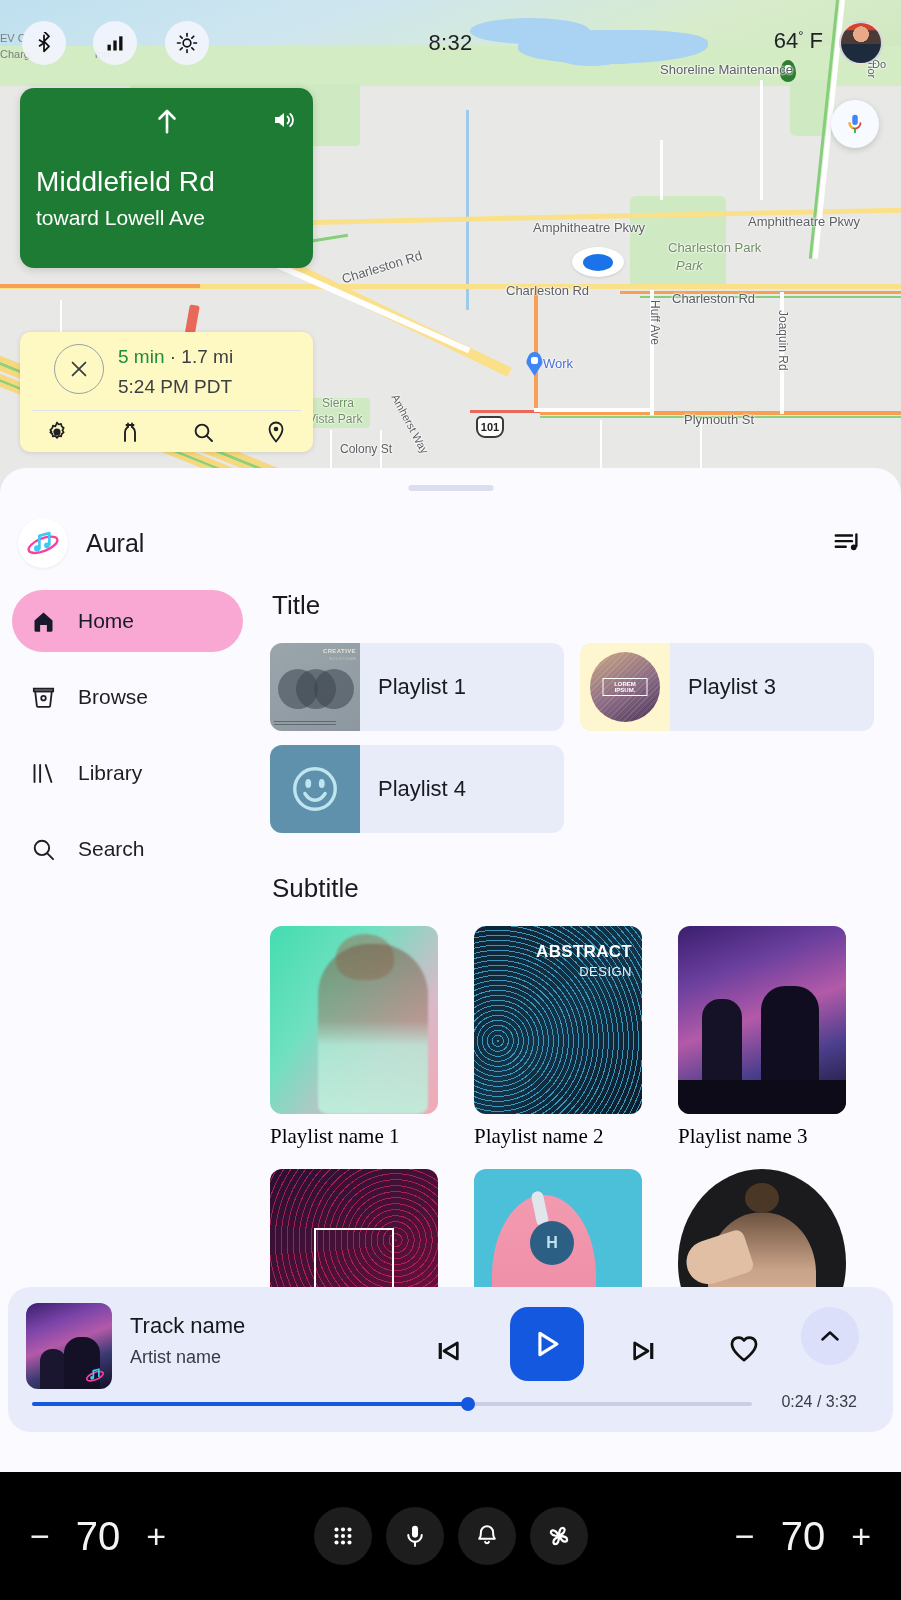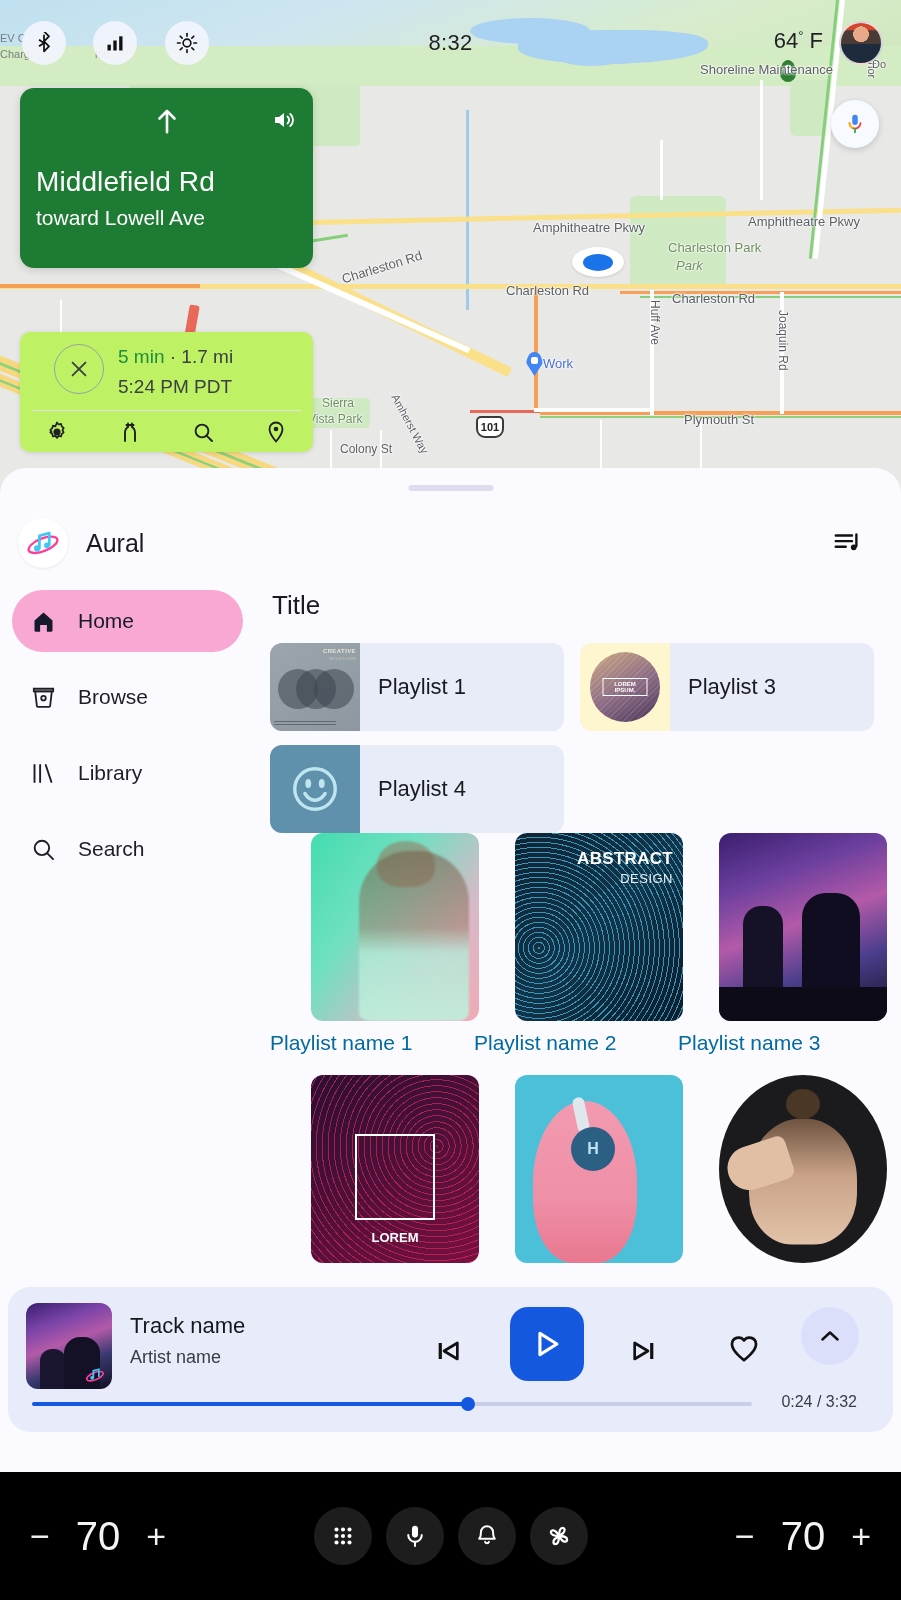--- a/index.html
+++ b/index.html
@@ -96,21 +96,21 @@
   .nav-street {
     position:absolute; left:16px; top:78px; color:#fff; font-size:28px; font-weight:400; letter-spacing:.1px;
   }
   .nav-toward {
     position:absolute; left:16px; top:118px; color:#fff; font-size:21px; font-weight:400;
   }
 
   
   #etacard {
     position:absolute; left:20px; top:332px; width:293px; height:120px;
-    background:#bef264; border-radius:10px; z-index:25; overflow:hidden;
+    background:#fef9c3; border-radius:10px; z-index:25; overflow:hidden;
     box-shadow:0 1px 5px rgba(0,0,0,.12);
   }
   .eta-close {
     position:absolute; left:34px; top:12px; width:50px; height:50px;
     border:1.5px solid #9aa0a6; border-radius:50%;
     display:flex; align-items:center; justify-content:center;
   }
   .eta-line1 { position:absolute; left:98px; top:14px; font-size:19px; color:#3c4043; white-space:nowrap; }
   .eta-line1 b { color:#1e8e3e; font-weight:400; }
   .eta-line2 { position:absolute; left:98px; top:44px; font-size:19px; color:#3c4043; }
@@ -197,22 +197,22 @@
   .art3 .ball::after { content:""; position:absolute; left:0; top:0; right:0; bottom:0; border-radius:50%;
     background:repeating-linear-gradient(135deg,rgba(255,255,255,.13) 0 1px,transparent 1px 4px); }
   .art3 .lbl { position:absolute; left:50%; top:50%; transform:translate(-50%,-50%);
     font-size:6px; line-height:6px; color:#fff; border:1px solid #fff; padding:2px 3px; font-weight:bold; text-align:center; }
 
   .art4 { background:#5f91ad; display:flex; align-items:center; justify-content:center; }
 
   
   .tile-grid { display:flex; gap:16px; }
   .tile { width:188px; }
-  .tile-img { width:168px; height:188px; border-radius:12px; overflow:hidden; position:relative;margin-left:41px; }
-  .tile-label { margin-top:10px; font-size:21px; color:#0369a1; }
+  .tile-img { width:168px; height:188px; border-radius:12px; overflow:hidden; position:relative; }
+  .tile-label { margin-top:10px; font-size:21px; color:#000000;font-family:Liberation Serif, serif; }
 
   .img-a { background:linear-gradient(125deg,#44dcb0 0%,#6fe0c0 35%,#d9b9c8 72%,#f2a9b4 100%); }
   .img-a .fig { position:absolute; right:10px; top:18px; width:110px; height:170px;
     background:linear-gradient(180deg, rgba(120,90,70,.55) 0%, rgba(150,120,95,.5) 45%, rgba(180,235,215,.75) 60%, rgba(190,240,220,.9) 100%);
     border-radius:46% 46% 10% 10%/30% 30% 5% 5%; filter:blur(1px); }
   .img-a .fig2 { position:absolute; right:44px; top:8px; width:58px; height:46px;
     background:rgba(150,115,90,.55); border-radius:50% 50% 40% 40%; filter:blur(1px); }
 
   .img-b { background:linear-gradient(135deg,#0f2434 0%,#123449 50%,#0c1d2b 100%); }
   .img-b .waves { position:absolute; left:-10px; top:-10px; right:-10px; bottom:-10px;
@@ -339,21 +339,21 @@
     <div class="road" style="left:660px;top:140px;width:3px;height:60px;"></div>
 
     <div class="us-shield" style="left:476px;top:416px;">101</div>
 
     <div class="park-pin" style="left:780px;top:60px;"></div>
     <div class="work-pin" style="left:526px;top:352px;"></div>
     <div class="car-dot" style="left:572px;top:247px;">
         <i></i>
       </div>
 
-    <div class="maplabel" style="left:700px;top:62px;">Shoreline Maintenance</div>
+    <div class="maplabel" style="left:660px;top:62px;">Shoreline Maintenance</div>
     <div class="maplabel" style="left:533px;top:220px;">Amphitheatre Pkwy</div>
     <div class="maplabel" style="left:748px;top:214px;">Amphitheatre Pkwy</div>
     <div class="maplabel green" style="left:668px;top:240px;">Charleston Park</div>
     <div class="maplabel green" style="left:676px;top:258px;font-style:italic;">Park</div>
     <div class="maplabel" style="left:506px;top:283px;">Charleston Rd</div>
     <div class="maplabel" style="left:672px;top:291px;">Charleston Rd</div>
     <div class="maplabel rotn20" style="left:340px;top:272px;">Charleston Rd</div>
     <div class="maplabel rot90" style="left:662px;top:300px;font-size:12px;">Huff Ave</div>
     <div class="maplabel rot90" style="left:790px;top:310px;font-size:12px;">Joaquin Rd</div>
     <div class="maplabel" style="left:684px;top:412px;">Plymouth St</div>
@@ -551,20 +551,21 @@
               <circle cx="24" cy="24" r="18" fill="none" stroke="#bfe6ef" stroke-width="3"></circle>
               <ellipse cx="18" cy="19" rx="2.6" ry="4" fill="#bfe6ef"></ellipse>
               <ellipse cx="30" cy="19" rx="2.6" ry="4" fill="#bfe6ef"></ellipse>
               <path d="M15 28c2.6 4.2 6 6 9 6s6.4-1.8 9-6" fill="none" stroke="#bfe6ef" stroke-width="3" stroke-linecap="round"></path>
             </svg>
           </div>
           <div class="pl-name">Playlist 4</div>
         </div>
       </div>
 
+      <div class="sec-title second">Subtitle</div>
 
       <div class="tile-grid">
         <div class="tile">
           <div class="tile-img img-a">
             <div class="fig2"></div>
               <div class="fig"></div>
           </div>
           <div class="tile-label">Playlist name 1</div>
         </div>
         <div class="tile">

